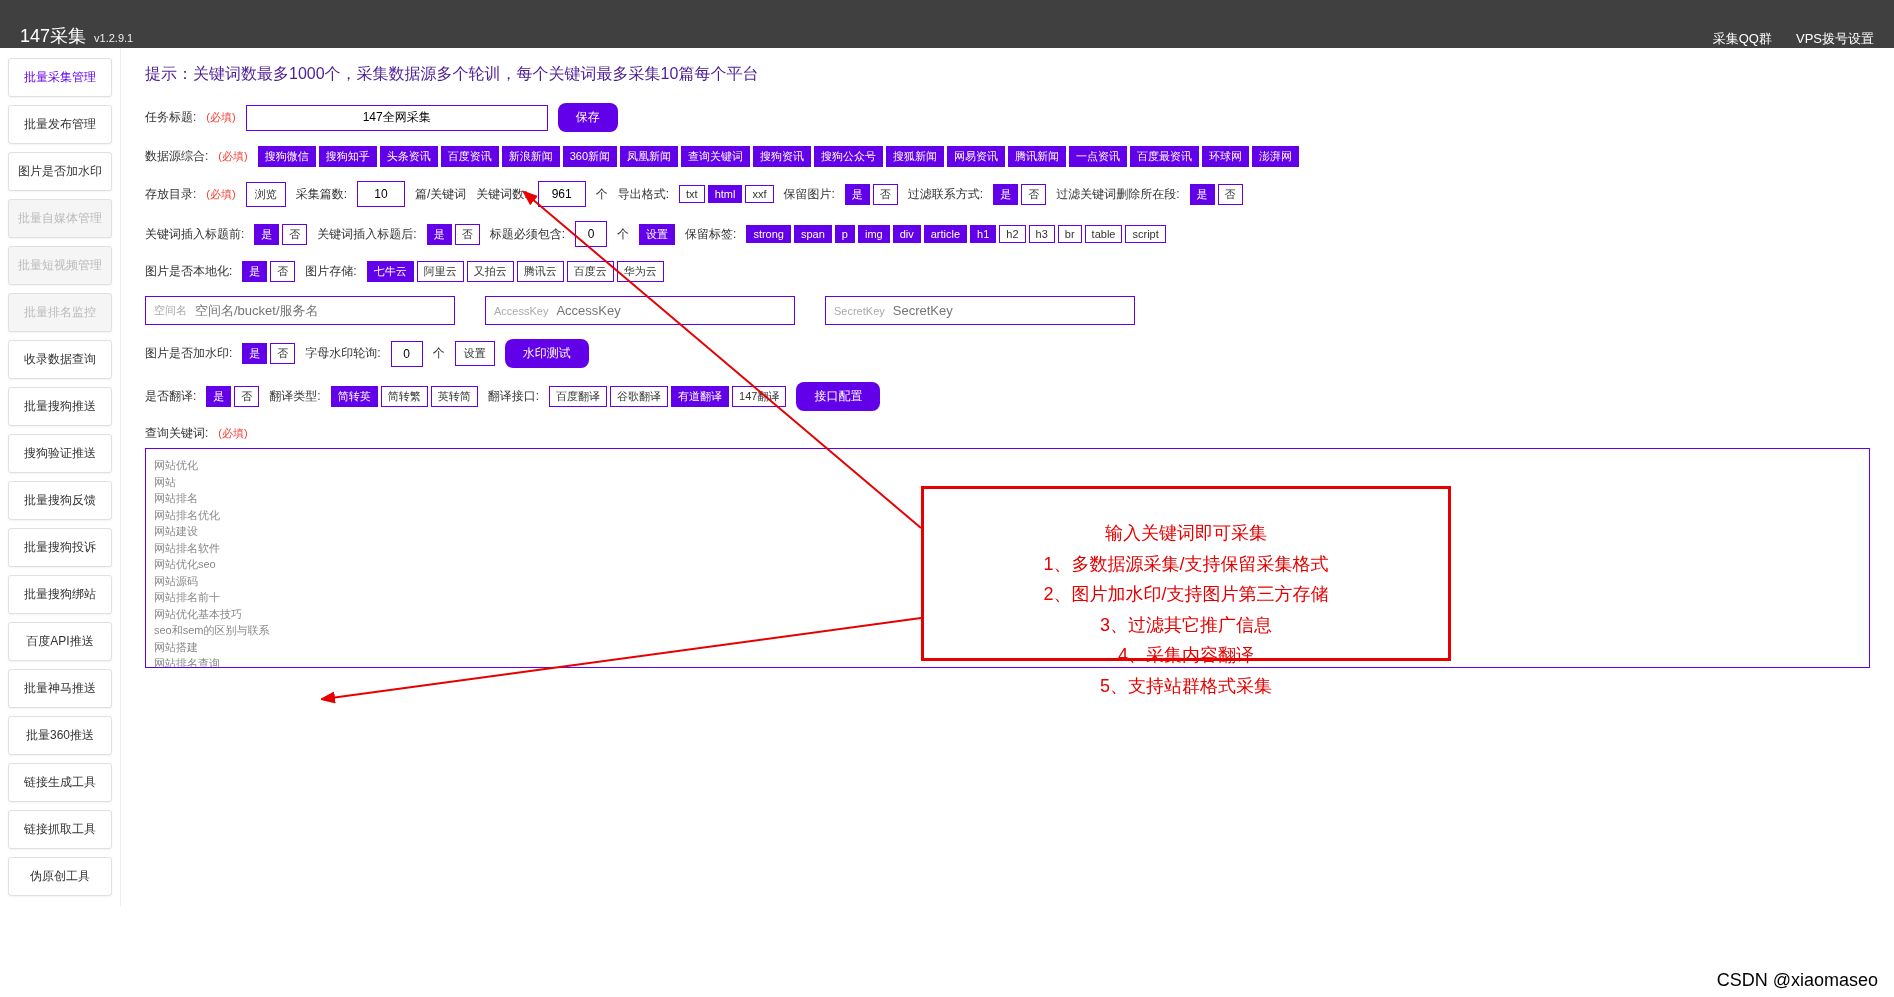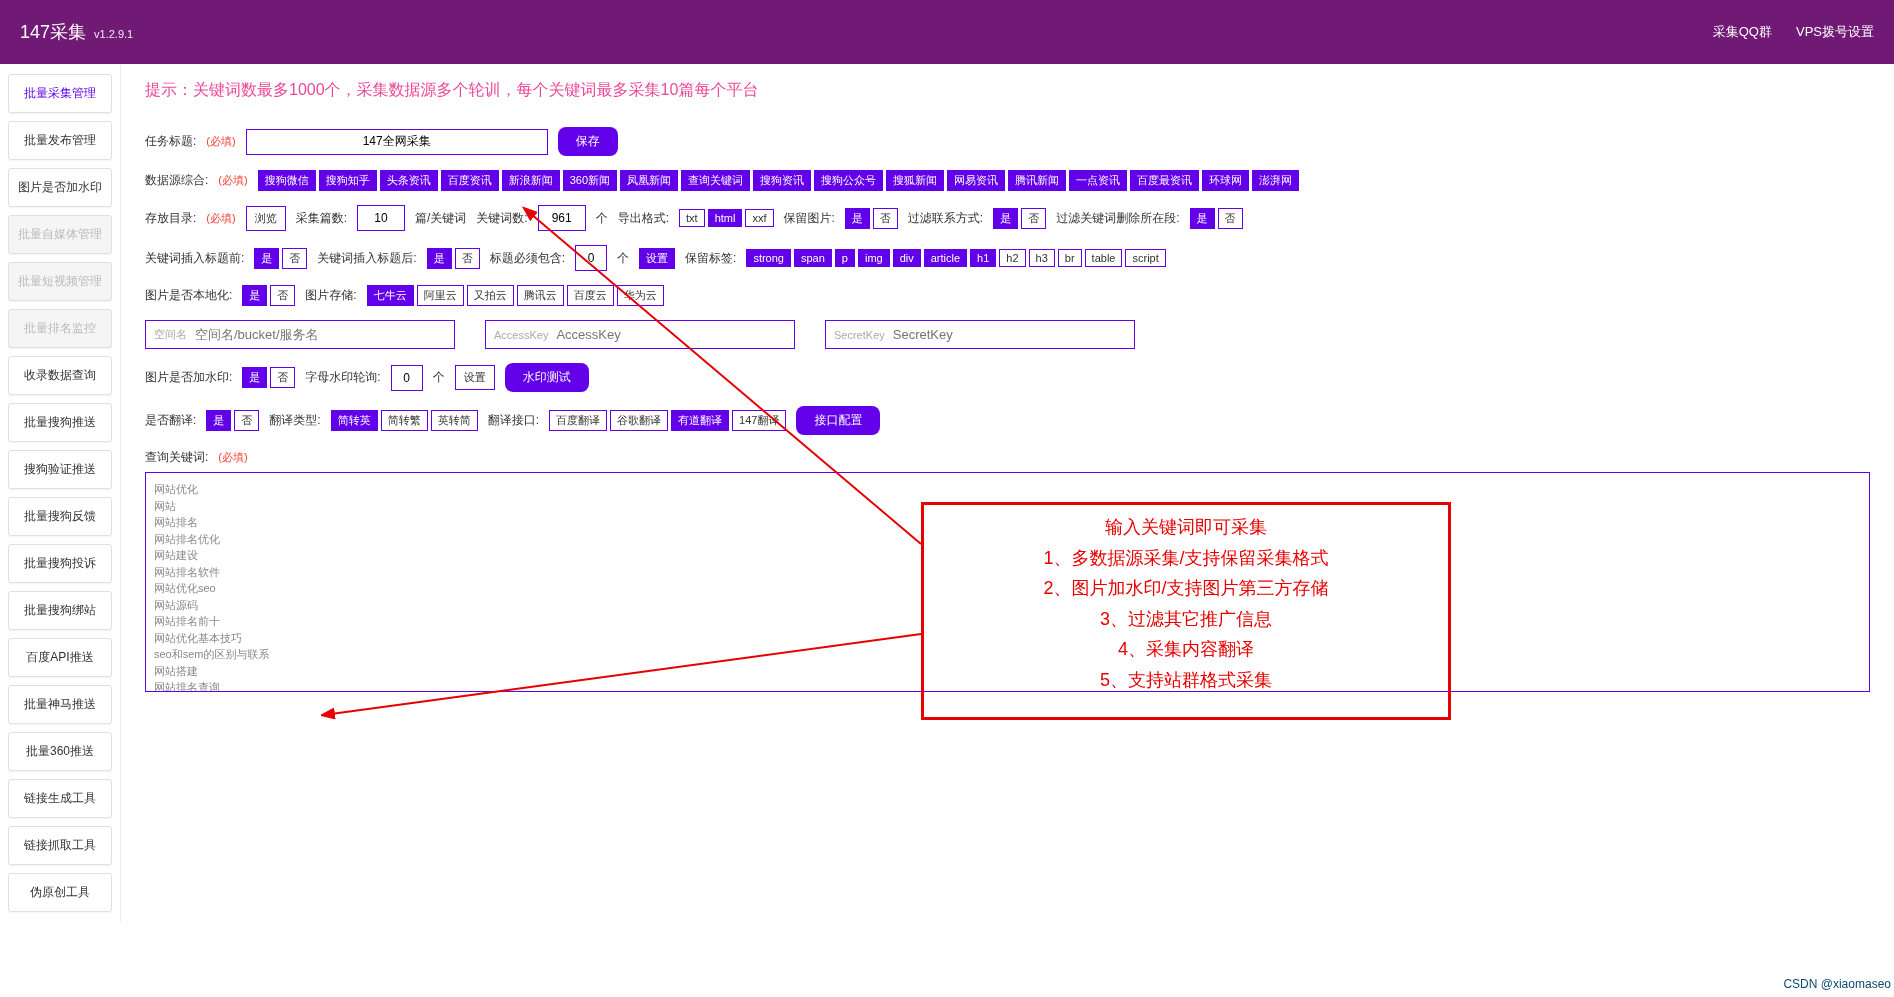--- a/index.html
+++ b/index.html
@@ -1,52 +1,52 @@
 <!DOCTYPE html>
 <html><head>
 <meta charset="utf-8">
 <style>
 * { box-sizing: border-box; margin: 0; padding: 0; font-family: "Microsoft YaHei", Arial, sans-serif; }
 body { background: #fff; font-size: 12px; color: #333; }
-.header { background: #701a75; color: #fff; height: 64px; display: flex; align-items: center; padding: 0 20px; justify-content: space-between; }
+.header { background: #404040; color: #fff; height: 48px; display: flex; align-items: flex-end; padding: 0 20px; justify-content: space-between; }
 .header-left { display: flex; align-items: baseline; gap: 8px; }
 .app-title { font-size: 18px; font-weight: 500; }
 .app-ver { font-size: 11px; opacity: .9; }
 .header-right { display: flex; gap: 24px; font-size: 13px; }
 .header-right span { cursor: pointer; }
 .layout { display: flex; }
 .sidebar { width: 120px; padding: 10px 8px; display: flex; flex-direction: column; gap: 8px; }
 .side-btn { border: 1px solid #e0e0e0; background: #fff; border-radius: 3px; padding: 10px 4px; text-align: center; font-size: 12px; cursor: pointer; color: #333; box-shadow: 0 1px 2px rgba(0,0,0,.05); }
 .side-btn.active { color: #6200ea; }
 .side-btn.disabled { color: #bbb; background: #f5f5f5; cursor: not-allowed; }
 .main { flex: 1; padding: 16px 24px; position: relative; border-left: 1px solid #eee; }
-.hint { font-size: 16px; color: #ec4899; margin-bottom: 26px; }
+.hint { font-size: 16px; color: #4c1d95; margin-bottom: 18px; }
 .row { display: flex; align-items: center; gap: 10px; margin-bottom: 14px; flex-wrap: wrap; }
 .label { font-size: 12px; color: #333; white-space: nowrap; }
 .req { color: #f44336; font-size: 11px; }
 .inp { border: 1px solid #6200ea; padding: 5px 8px; font-size: 12px; outline: none; }
 .inp.wide { width: 302px; text-align: center; }
 .inp.sm { width: 48px; text-align: center; }
 .btn-primary { background: #6200ea; color: #fff; border: none; padding: 6px 18px; font-size: 12px; cursor: pointer; border-radius: 8px; }
 .tag { border: 1px solid #6200ea; padding: 3px 7px; font-size: 11px; cursor: pointer; color: #333; background: #fff; white-space: nowrap; }
 .tag.on { background: #6200ea; color: #fff; }
 .tag.sm { padding: 2px 6px; }
 .outline-btn { border: 1px solid #6200ea; background: #fff; color: #333; padding: 4px 8px; font-size: 11px; cursor: pointer; }
 .inline-gap { display: inline-flex; gap: 3px; }
 .cloud-row { display: flex; gap: 30px; margin-bottom: 14px; }
 .cloud-inp { border: 1px solid #6200ea; padding: 6px 8px; font-size: 12px; width: 310px; display: flex; align-items: center; gap: 8px; }
 .cloud-inp .ph-label { color: #aaa; font-size: 11px; }
 .cloud-inp input { border: none; outline: none; flex: 1; font-size: 13px; color: #999; }
 .kw-area { width: 100%; height: 220px; border: 1px solid #6200ea; padding: 8px; font-size: 11px; color: #888; resize: none; outline: none; line-height: 1.5; font-family: inherit; }
 .annot-box { position: absolute; border: 3px solid #e60000; pointer-events: none; }
-.annot-box.big { top: 438px; left: 800px; width: 530px; height: 218px; padding: 7px; }
+.annot-box.big { top: 438px; left: 800px; width: 530px; height: 175px; padding: 29px; }
 .annot-text { color: #e60000; font-size: 18px; line-height: 1.7; text-align: center; }
 .annot-title { text-align: center; font-size: 18px; }
 .arrow { position: absolute; pointer-events: none; }
-.watermark { position: fixed; bottom: 6px; right: 3px; color: #0c4a6e; font-size: 12px; }
+.watermark { position: fixed; bottom: 6px; right: 16px; color: #000000; font-size: 18px; }
 </style>
 </head>
 <body>
 
 <div class="header">
   <div class="header-left">
     <span class="app-title">147采集</span>
     <span class="app-ver">v1.2.9.1</span>
   </div>
   <div class="header-right">

